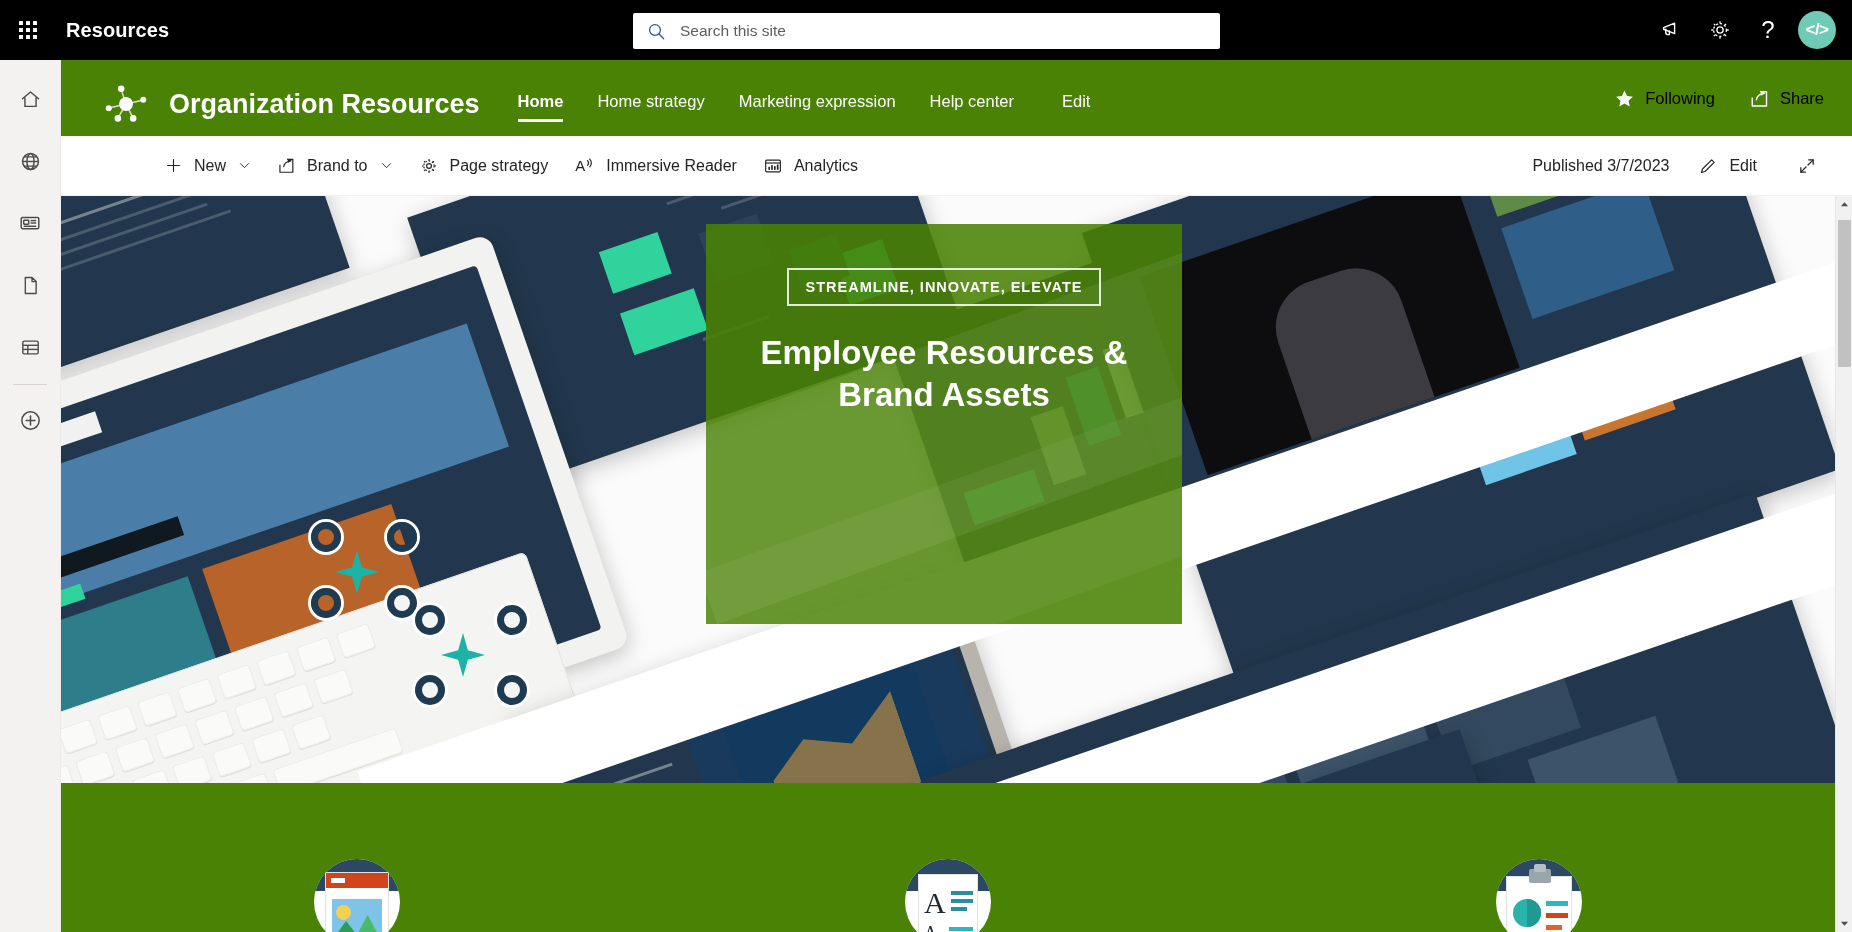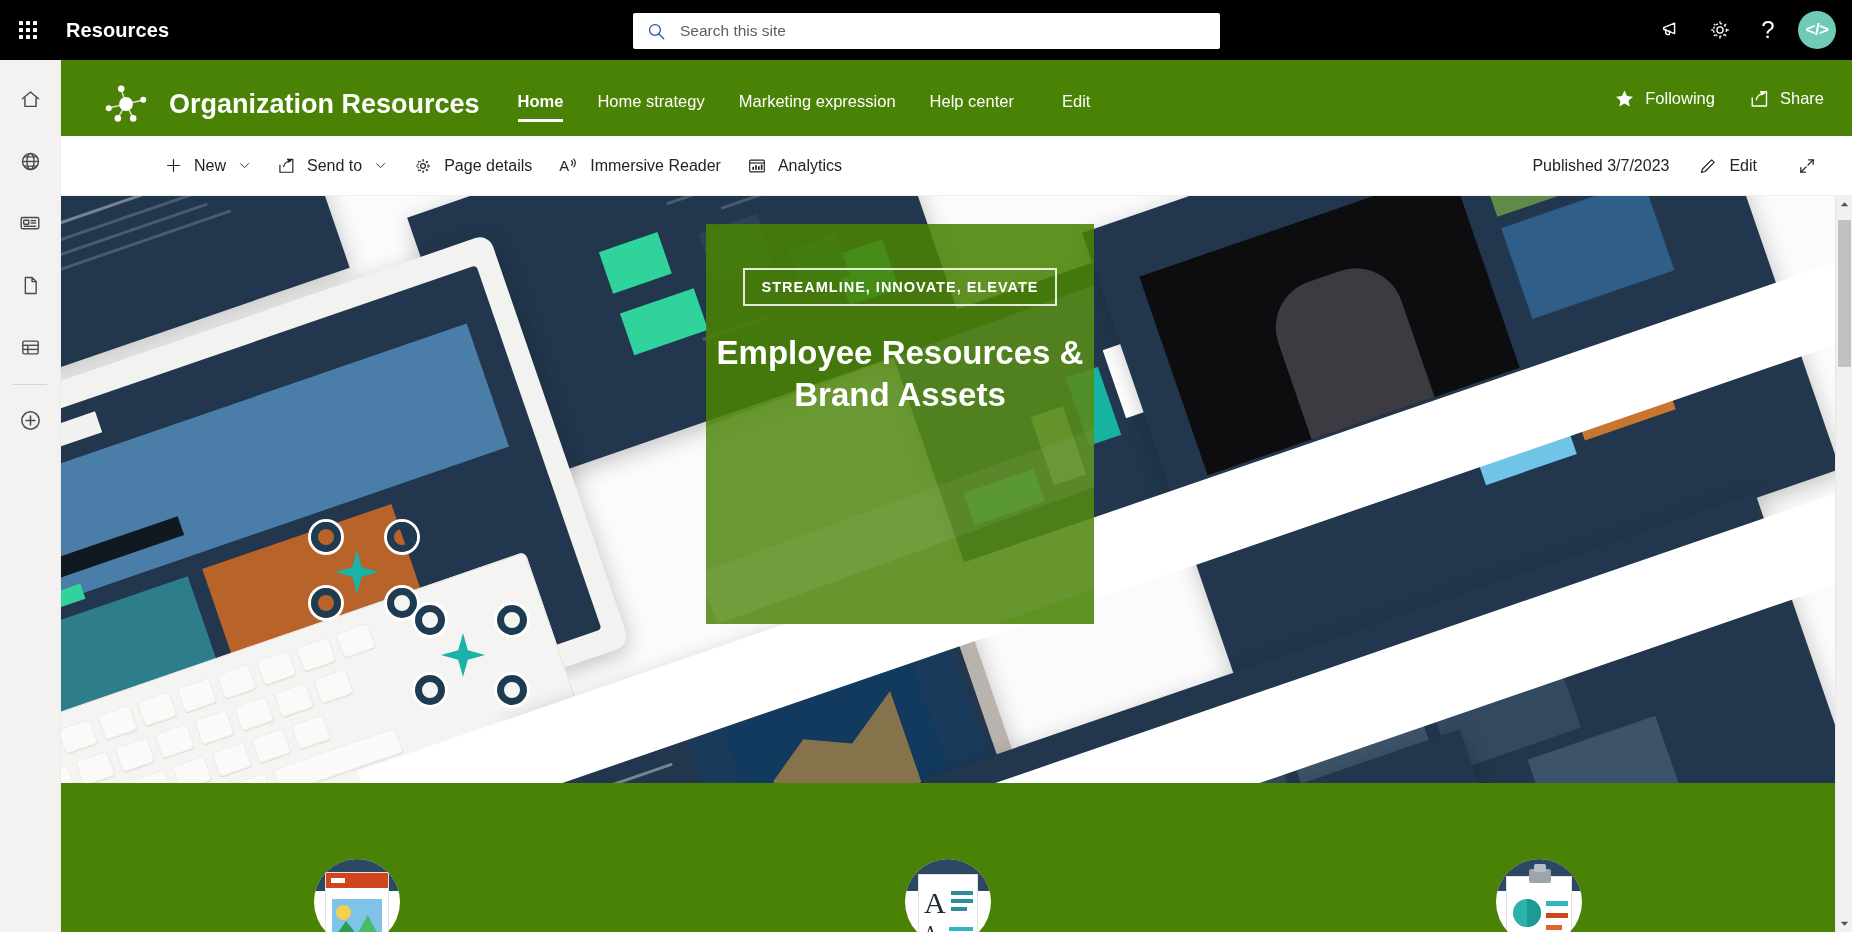--- a/index.html
+++ b/index.html
@@ -108,21 +108,21 @@
   .nav-link.active::after {
     content: ""; position: absolute; left: 0; right: 0; bottom: -5px;
     height: 2.5px; background: #ffffff;
   }
   .nav-edit { margin-left: 14px; }
   .site-header-right {
     position: absolute; right: 28px; top: 0; height: 76px;
     display: flex; align-items: center;
   }
   .hdr-action {
-    display: flex; align-items: center; color: #ffffff;
+    display: flex; align-items: center; color: #000000;
     font-size: 16.5px; margin-left: 34px; cursor: pointer; white-space: nowrap;
   }
   .hdr-action svg { margin-right: 10px; flex: 0 0 auto; }
 
   
   .cmd-bar {
     position: absolute; left: 61px; top: 136px;
     width: 1791px; height: 60px;
     background: #ffffff;
     display: flex; align-items: center;
@@ -191,21 +191,21 @@
   }
   .drone .body {
     position:absolute; background:#1ab3a6;
     width:44px; height:44px;
     clip-path: polygon(50% 0%, 61% 39%, 100% 50%, 61% 61%, 50% 100%, 39% 61%, 0% 50%, 39% 39%);
   }
 
   
   .hero-card {
     position: absolute; left: 645px; top: 28px;
-    width: 388px; height: 400px;
+    width: 476px; height: 400px;
     background: rgba(73,130,5,0.88);
     display: flex; flex-direction: column;
     align-items: center; justify-content: flex-start;
     padding-top: 44px;
     overflow: hidden;
   }
   .hero-card::before {
     content:""; position:absolute; left:-40px; top:110px;
     width: 620px; height: 190px;
     background: rgba(255,255,255,0.07);
@@ -438,39 +438,39 @@
   </div>
 
   <div class="cmd-btn">
     <span class="ci">
       <svg width="19" height="19" viewBox="0 0 24 24">
         <path d="M12.8 4.2 h7.2 v16.3 h-16.3 v-9.6" fill="none" stroke="#242424" stroke-width="1.5" stroke-linejoin="round"></path>
         <path d="M8.4 13.4 q1.4 -6.6 9.2 -7.4" fill="none" stroke="#242424" stroke-width="1.5" stroke-linecap="round"></path>
         <path d="M13.6 3 l5 2.9 l-5 3 Z" fill="#242424"></path>
       </svg>
     </span>
-    <span>Send to</span>
+    <span>Brand to</span>
     <span class="chev">
       <svg width="13" height="13" viewBox="0 0 24 24">
         <path d="M4.5 8.5 L12 16 L19.5 8.5" fill="none" stroke="#242424" stroke-width="1.7" stroke-linecap="round" stroke-linejoin="round"></path>
       </svg>
     </span>
   </div>
 
   <div class="cmd-btn">
     <span class="ci">
       <svg width="20" height="20" viewBox="0 0 24 24">
         <g fill="none" stroke="#242424" stroke-width="1.4">
           <circle cx="12" cy="12" r="2.9"></circle>
           <path d="M12 3.6v2M12 18.4v2M3.6 12h2M18.4 12h2M6.1 6.1l1.4 1.4M16.5 16.5l1.4 1.4M17.9 6.1l-1.4 1.4M7.5 16.5l-1.4 1.4"></path>
           <circle cx="12" cy="12" r="6.2" stroke-dasharray="2 2"></circle>
         </g>
       </svg>
     </span>
-    <span>Page details</span>
+    <span>Page strategy</span>
   </div>
 
   <div class="cmd-btn">
     <span class="ci">
       <svg width="21" height="21" viewBox="0 0 24 24">
         <text x="1.5" y="18.5" font-family="Liberation Sans, sans-serif" font-size="17" fill="#242424">A</text>
         <path d="M15.5 6.5 q2.4 2.6 0 5.4" fill="none" stroke="#242424" stroke-width="1.3" stroke-linecap="round"></path>
         <path d="M18 4.6 q3.6 4 0 9" fill="none" stroke="#242424" stroke-width="1.3" stroke-linecap="round"></path>
       </svg>
     </span>

